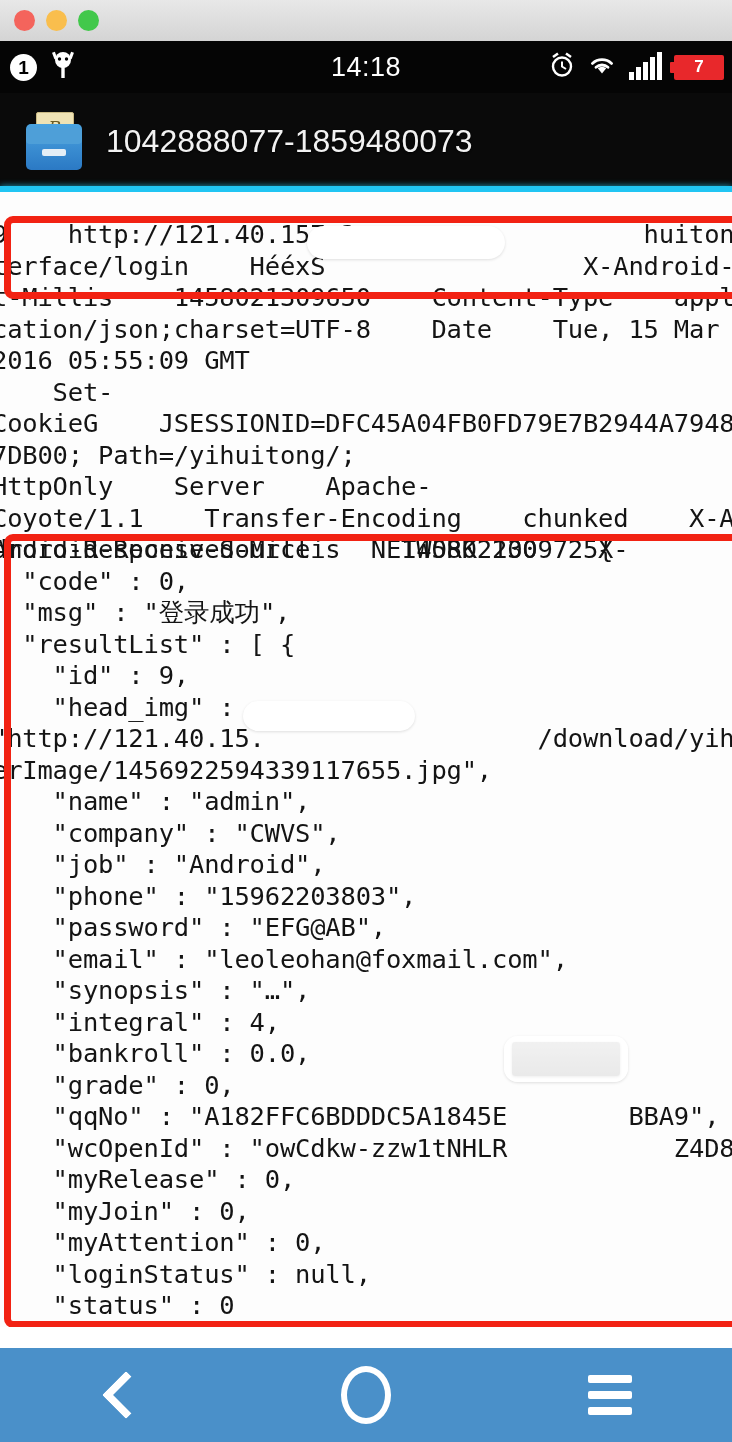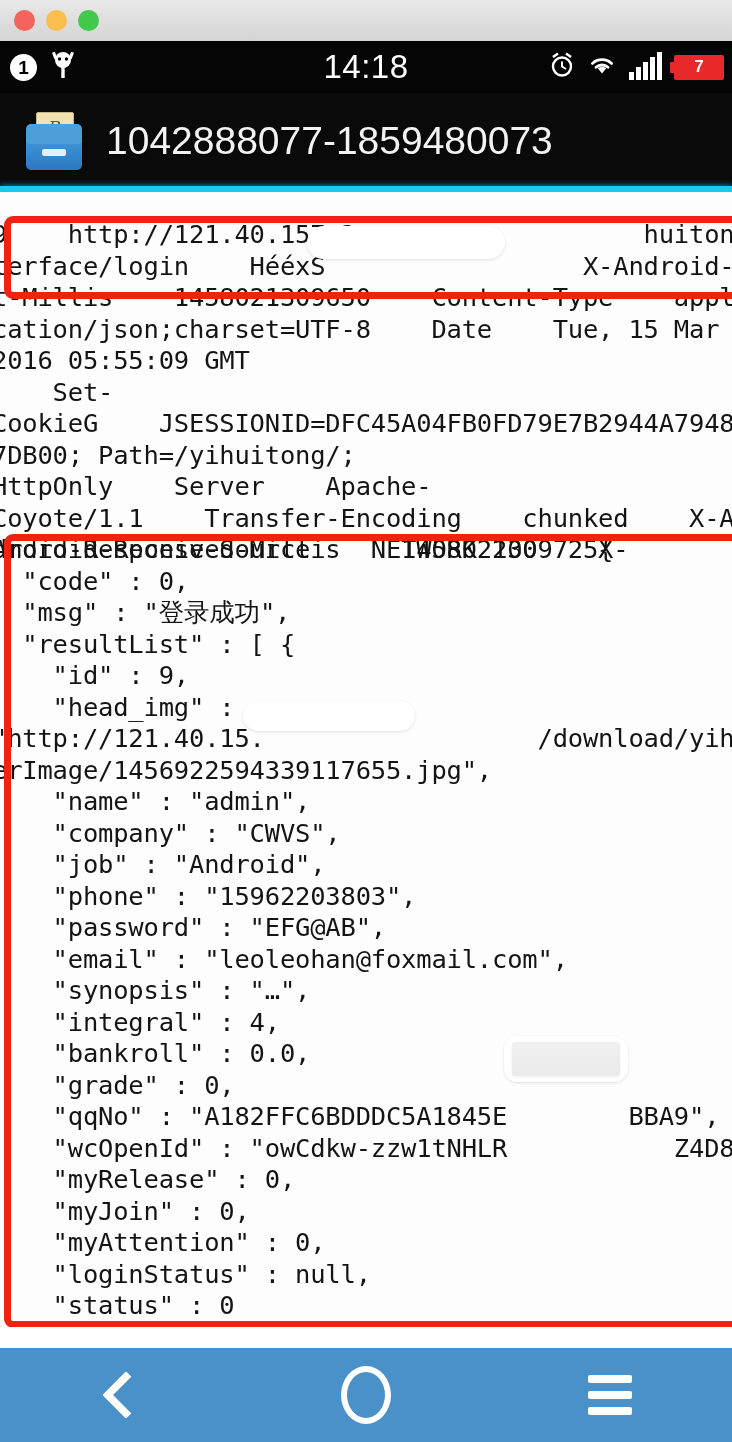--- a/index.html
+++ b/index.html
@@ -24,21 +24,21 @@
   .dot.green{background:#42c84b;}
 
   
   .statusbar{
     position:absolute;left:0;top:41px;width:732px;height:52px;
     background:#050505;color:#fff;
     display:flex;align-items:center;
   }
   .sb-left{display:flex;align-items:center;gap:14px;margin-left:10px;}
   .sb-center{position:absolute;left:0;right:0;text-align:center;
-    font-family:"Liberation Sans",sans-serif;font-size:33px;font-weight:400;letter-spacing:.5px;}
+    font-family:"Liberation Sans",sans-serif;font-size:27px;font-weight:400;letter-spacing:.5px;}
   .sb-right{position:absolute;right:8px;display:flex;align-items:center;gap:12px;}
   .badge1{
     width:27px;height:27px;border-radius:50%;background:#fff;color:#000;
     font-family:"Liberation Sans",sans-serif;font-size:19px;font-weight:bold;
     display:flex;align-items:center;justify-content:center;line-height:1;
   }
   .sigbars{display:flex;align-items:flex-end;gap:2px;height:26px;}
   .sigbars i{display:block;width:5px;background:#fff;}
   .sigbars i:nth-child(1){height:8px;}
   .sigbars i:nth-child(2){height:13px;}
@@ -70,21 +70,21 @@
   }
   .appicon .flaps{
     position:absolute;left:2px;top:16px;width:56px;height:16px;border-radius:4px;
     background:#4e9fd8;
   }
   .appicon .slot{
     position:absolute;left:18px;bottom:14px;width:24px;height:7px;border-radius:2px;background:#e4eef6;
   }
   .apptitle{
     margin-left:22px;color:#f2f2f2;
-    font-family:"Liberation Sans",sans-serif;font-size:39px;letter-spacing:0px;
+    font-family:"Liberation Sans",sans-serif;font-size:32px;letter-spacing:0px;
     text-shadow:0 1px 2px rgba(0,0,0,.9);
   }
   .accentline{position:absolute;left:0;top:186px;width:732px;height:6px;background:#21c5f3;
     box-shadow:0 0 6px rgba(33,197,243,.8);}
 
   
   .content{
     position:absolute;left:0;top:192px;width:732px;height:1135px;background:#fdfdfd;
     overflow:hidden;
   }

